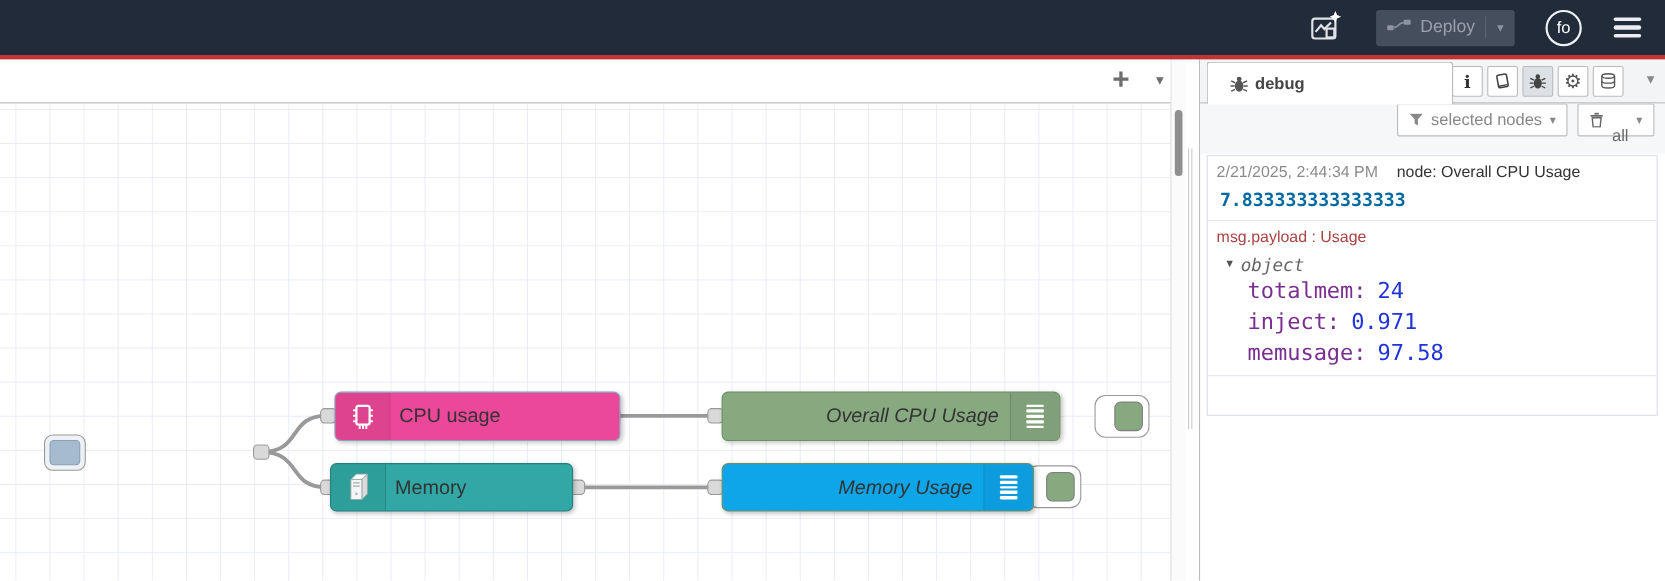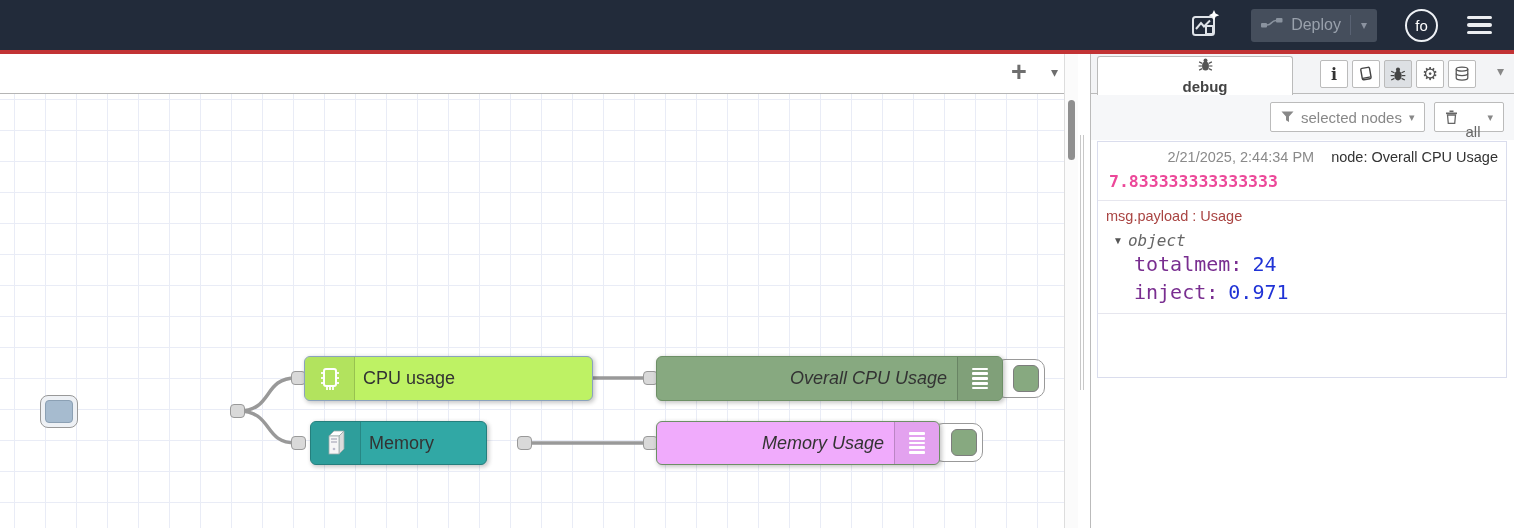--- a/index.html
+++ b/index.html
@@ -58,45 +58,45 @@
                  border-radius:10px; z-index:1; }
   .toggle-pill .tinner { position:absolute; right:5px; top:5px; bottom:5px; width:26px;
                          background:#87a980; border:1px solid #7d7d7d; border-radius:6px; }
   .dbg-bars { display:flex; flex-direction:column; gap:2px; }
   .dbg-bars span { width:16px; height:2.8px; background:#fff; border-radius:1px; }
 
   
   .sidebar { position:absolute; left:1090px; top:54px; width:424px; height:474px; background:#fff;
              border-left:1px solid #bbb; z-index:4; }
   .sb-tabstrip { position:relative; height:40px; background:#f3f4f6; border-bottom:1px solid #bbb; }
-  .sb-tab { position:absolute; left:6px; top:2px; width:196px; height:39px; background:#fff;
+  .sb-tab { position:absolute; left:6px; top:2px; width:224px; height:39px; background:#fff;
             border:1px solid #bbb; border-bottom:none; border-radius:3px 3px 0 0; z-index:2;
-            display:flex; align-items:center; padding-left:20px; gap:6px; cursor:pointer;flex-direction:column; }
+            display:flex; align-items:center; padding-left:20px; gap:6px; cursor:pointer; }
   .sb-tab .tab-label { font-size:15px; font-weight:bold; color:#444; }
   .sb-iconbtns { position:absolute; right:38px; top:6px; display:flex; gap:4px; }
   .sb-iconbtn { width:28px; height:28px; background:#fff; border:1px solid #bbb; border-radius:2px;
                 display:flex; align-items:center; justify-content:center; color:#555; cursor:pointer; }
   .sb-iconbtn.selected { background:#dde0e4; }
   .sb-caret { position:absolute; right:10px; top:9px; color:#888; font-size:14px; cursor:pointer; }
-  .sb-toolbar { height:46px; background:#f6f7f9; display:flex; align-items:center;
+  .sb-toolbar { height:46px; background:#f6f7f9; display:flex; 
                 justify-content:flex-end; gap:9px; padding-right:10px; }
   .tool-btn { height:30px; background:#fff; border:1px solid #bbb; border-radius:2px;
               display:flex; align-items:center; gap:7px; padding:0 10px; cursor:pointer; }
   .tool-btn .tb-label { font-size:15px; color:#888; }
   .tool-btn.all .tb-label { color:#666;margin-top:28px; }
   .tool-btn .tb-caret { color:#888; font-size:11px; }
 
   .msg-list { margin:1px 7px 0 6px; border:1px solid #dadded; background:#fff; height:237px; overflow:hidden; }
   .msg { padding:5px 8px 7px; border-bottom:1px solid #e6e6ee; }
-  .msg-meta { font-size:14.5px; line-height:20px;text-align:right; }
+  .msg-meta { font-size:14.5px; line-height:20px; }
   .msg-ts { color:#8a8a8a; }
   .msg-node { color:#333; margin-left:13px; }
   .msg-path { font-size:14.5px; line-height:20px; color:#a94442; }
   .msg-value { font-family:"DejaVu Sans Mono",monospace; font-size:16.5px; font-weight:bold;
-               color:#ec4899; margin-top:4px; padding-left:3px; line-height:22px; }
+               color:#0369a1; margin-top:4px; padding-left:3px; line-height:22px; }
   .obj-row { margin-top:5px; padding-left:7px; display:flex; align-items:center; gap:5px; }
   .obj-caret { font-size:10px; color:#555; }
   .obj-label { font-family:"DejaVu Sans Mono",monospace; font-style:italic; font-size:16px; color:#666; }
   .obj-field { font-family:"DejaVu Sans Mono",monospace; font-size:20px; line-height:28px; padding-left:28px; }
   .obj-key { color:#792e90; }
   .obj-val { color:#2033d6; margin-left:10px; }
 </style>
 </head>
 <body>
 
@@ -164,66 +164,66 @@
       <div class="tinner"></div>
     </div>
   <div class="toggle-pill" style="left:933px;top:423px">
       <div class="tinner"></div>
     </div>
 
   <div class="inject-btn">
       <div class="inner"></div>
     </div>
 
-  <div class="node" style="left:304px;top:356px;width:289px;height:45px;background:#bef264;border:1px solid #8aa2bd">
+  <div class="node" style="left:304px;top:356px;width:260px;height:45px;background:#ec4899;border:1px solid #8aa2bd">
     <div class="icon-left">
       <svg width="26" height="28" viewBox="0 0 26 28">
         <rect x="7" y="4" width="12" height="17" rx="2" fill="none" stroke="#fff" stroke-width="2"></rect>
         <line x1="4" y1="8" x2="7" y2="8" stroke="#fff" stroke-width="1.8"></line>
         <line x1="4" y1="13" x2="7" y2="13" stroke="#fff" stroke-width="1.8"></line>
         <line x1="4" y1="18" x2="7" y2="18" stroke="#fff" stroke-width="1.8"></line>
         <line x1="19" y1="8" x2="22" y2="8" stroke="#fff" stroke-width="1.8"></line>
         <line x1="19" y1="13" x2="22" y2="13" stroke="#fff" stroke-width="1.8"></line>
         <line x1="19" y1="18" x2="22" y2="18" stroke="#fff" stroke-width="1.8"></line>
         <line x1="10" y1="21" x2="10" y2="25" stroke="#fff" stroke-width="1.8"></line>
         <line x1="13" y1="21" x2="13" y2="25" stroke="#fff" stroke-width="1.8"></line>
         <line x1="16" y1="21" x2="16" y2="25" stroke="#fff" stroke-width="1.8"></line>
       </svg>
     </div>
     <span class="nlabel lbl-after-icon">CPU usage</span>
   </div>
 
-  <div class="node" style="left:310px;top:421px;width:177px;background:#31a8a5;border:1px solid #257f7d">
+  <div class="node" style="left:300px;top:421px;width:221px;background:#31a8a5;border:1px solid #257f7d">
     <div class="icon-left">
       <svg width="28" height="30" viewBox="0 0 28 30">
         <polygon points="7,8 12,3 22,3 17,8" fill="#ffffff" stroke="#9aa" stroke-width="0.8"></polygon>
         <polygon points="17,8 22,3 22,21 17,26" fill="#dcdcdc" stroke="#9aa" stroke-width="0.8"></polygon>
         <rect x="7" y="8" width="10" height="18" fill="#f6f6f6" stroke="#9aa" stroke-width="0.8"></rect>
         <line x1="9" y1="11" x2="15" y2="11" stroke="#aab" stroke-width="1.2"></line>
         <line x1="9" y1="14" x2="15" y2="14" stroke="#aab" stroke-width="1.2"></line>
         <circle cx="12" cy="21" r="1.3" fill="#bbc"></circle>
       </svg>
     </div>
     <span class="nlabel lbl-after-icon">Memory</span>
   </div>
 
-  <div class="node" style="left:656px;top:356px;width:347px;height:45px;background:#87a980;border:1px solid #6d8f66">
+  <div class="node" style="left:656px;top:356px;width:308px;height:45px;background:#87a980;border:1px solid #6d8f66">
     <span class="nlabel lbl-right">Overall CPU Usage</span>
     <div class="icon-right">
       <div class="dbg-bars">
           <span></span>
           <span></span>
           <span></span>
           <span></span>
           <span></span>
         </div>
     </div>
   </div>
 
-  <div class="node" style="left:656px;top:421px;width:284px;background:#f0abfc;border:1px solid #6d8f66">
+  <div class="node" style="left:656px;top:421px;width:284px;background:#0ea5e9;border:1px solid #6d8f66">
     <span class="nlabel lbl-right">Memory Usage</span>
     <div class="icon-right">
       <div class="dbg-bars">
           <span></span>
           <span></span>
           <span></span>
           <span></span>
           <span></span>
         </div>
     </div>
@@ -316,17 +316,20 @@
         <div class="obj-row">
           <span class="obj-caret">▼</span>
           <span class="obj-label">object</span>
         </div>
         <div class="obj-field">
           <span class="obj-key">totalmem:</span><span class="obj-val">24</span>
         </div>
         <div class="obj-field">
           <span class="obj-key">inject:</span><span class="obj-val">0.971</span>
         </div>
+        <div class="obj-field">
+          <span class="obj-key">memusage:</span><span class="obj-val">97.58</span>
+        </div>
       </div>
     </div>
   </div>
 
 </div>
 
 </body></html>

